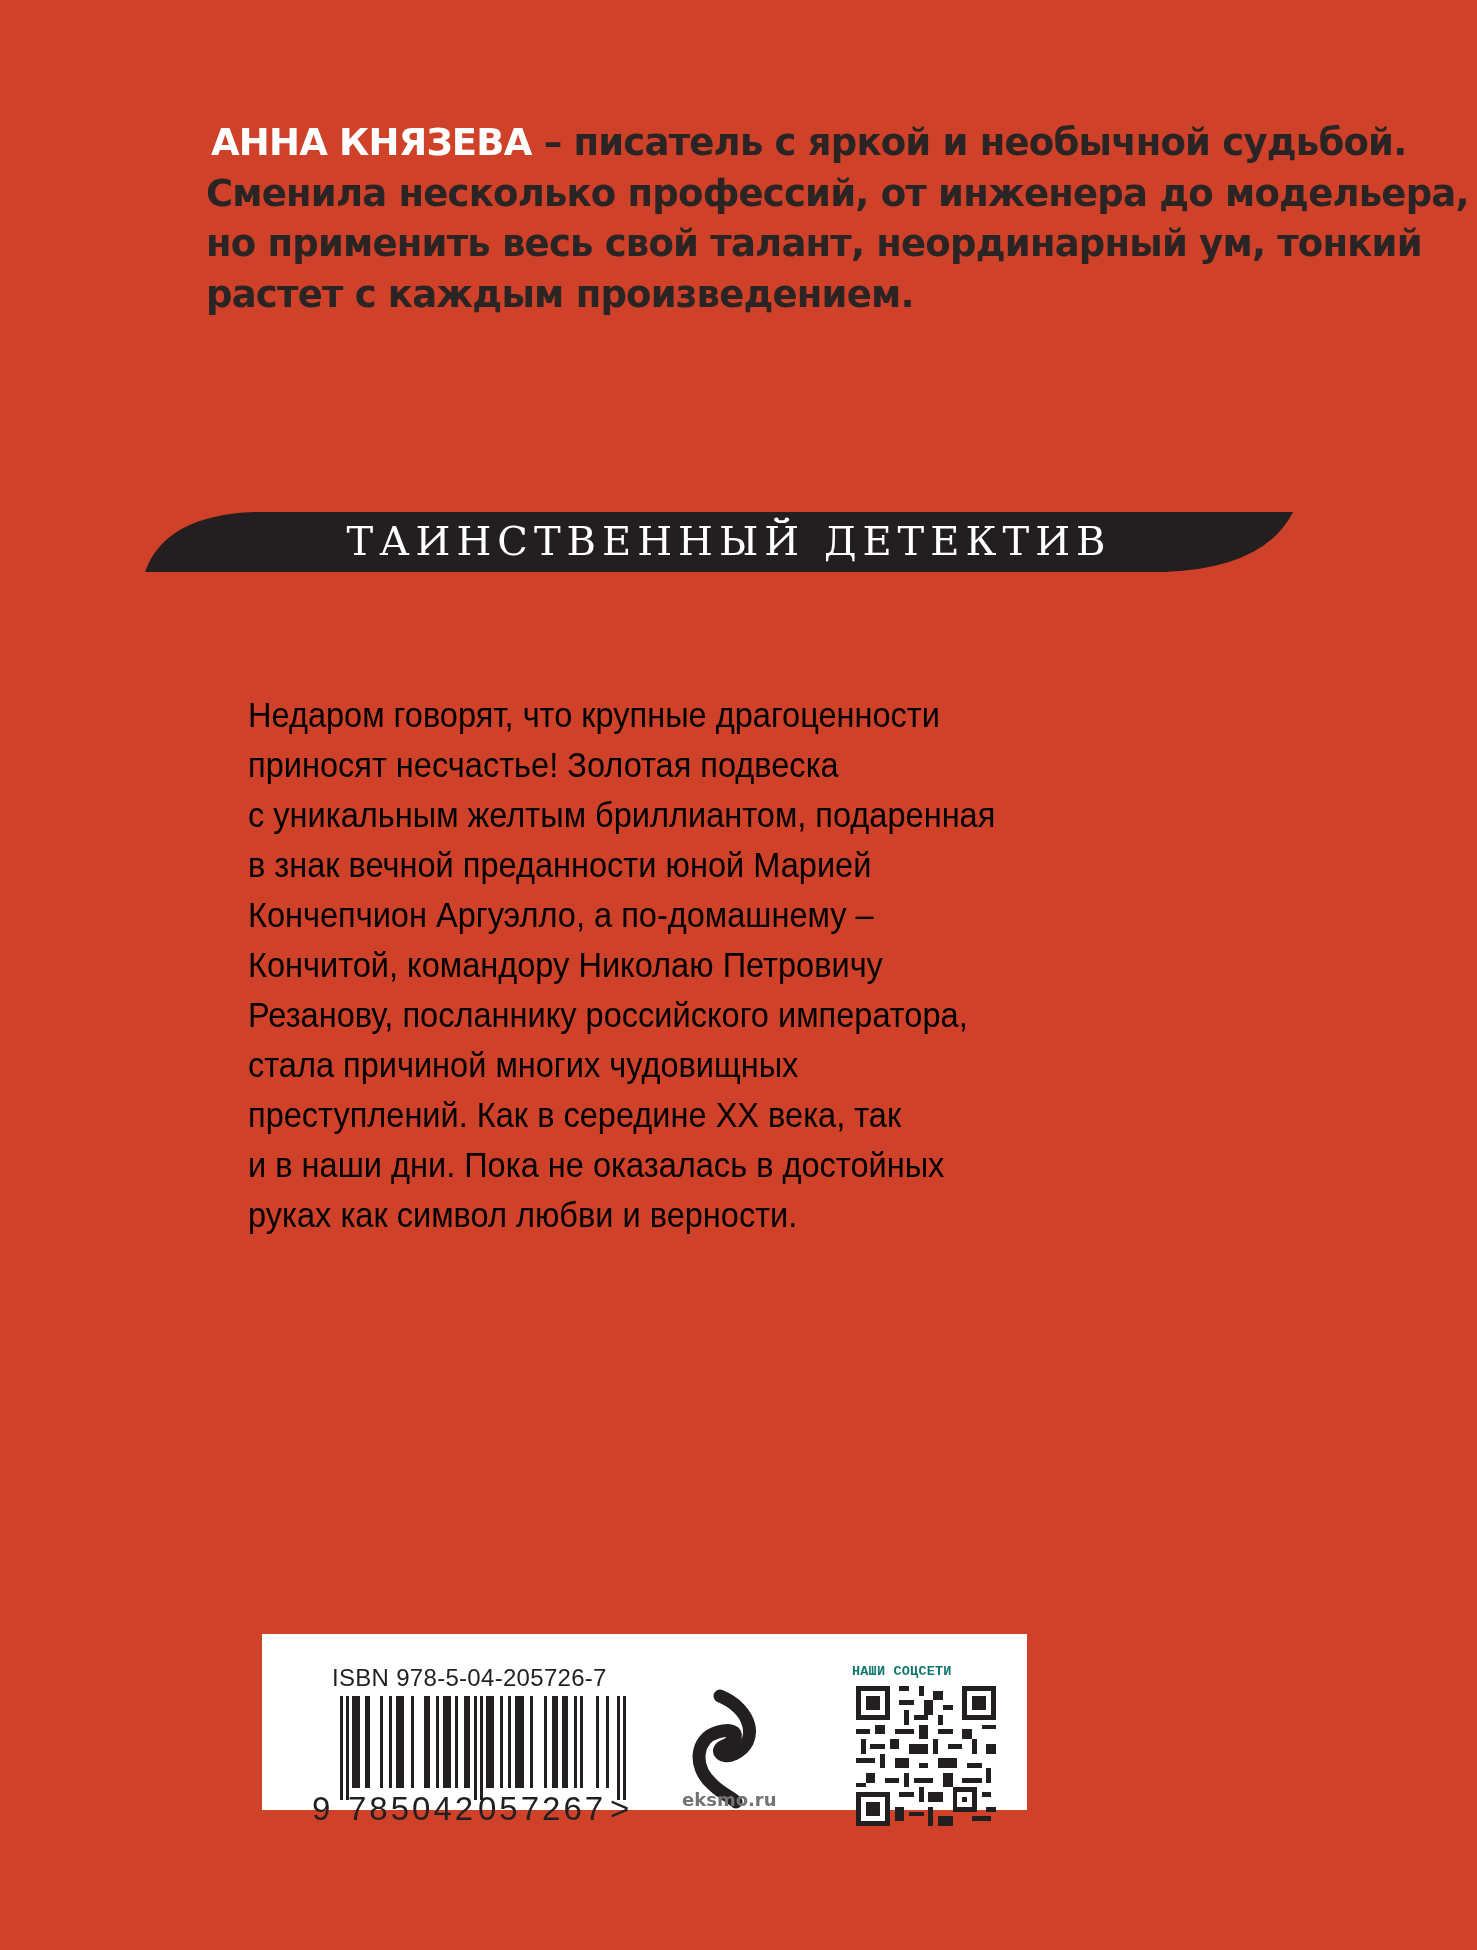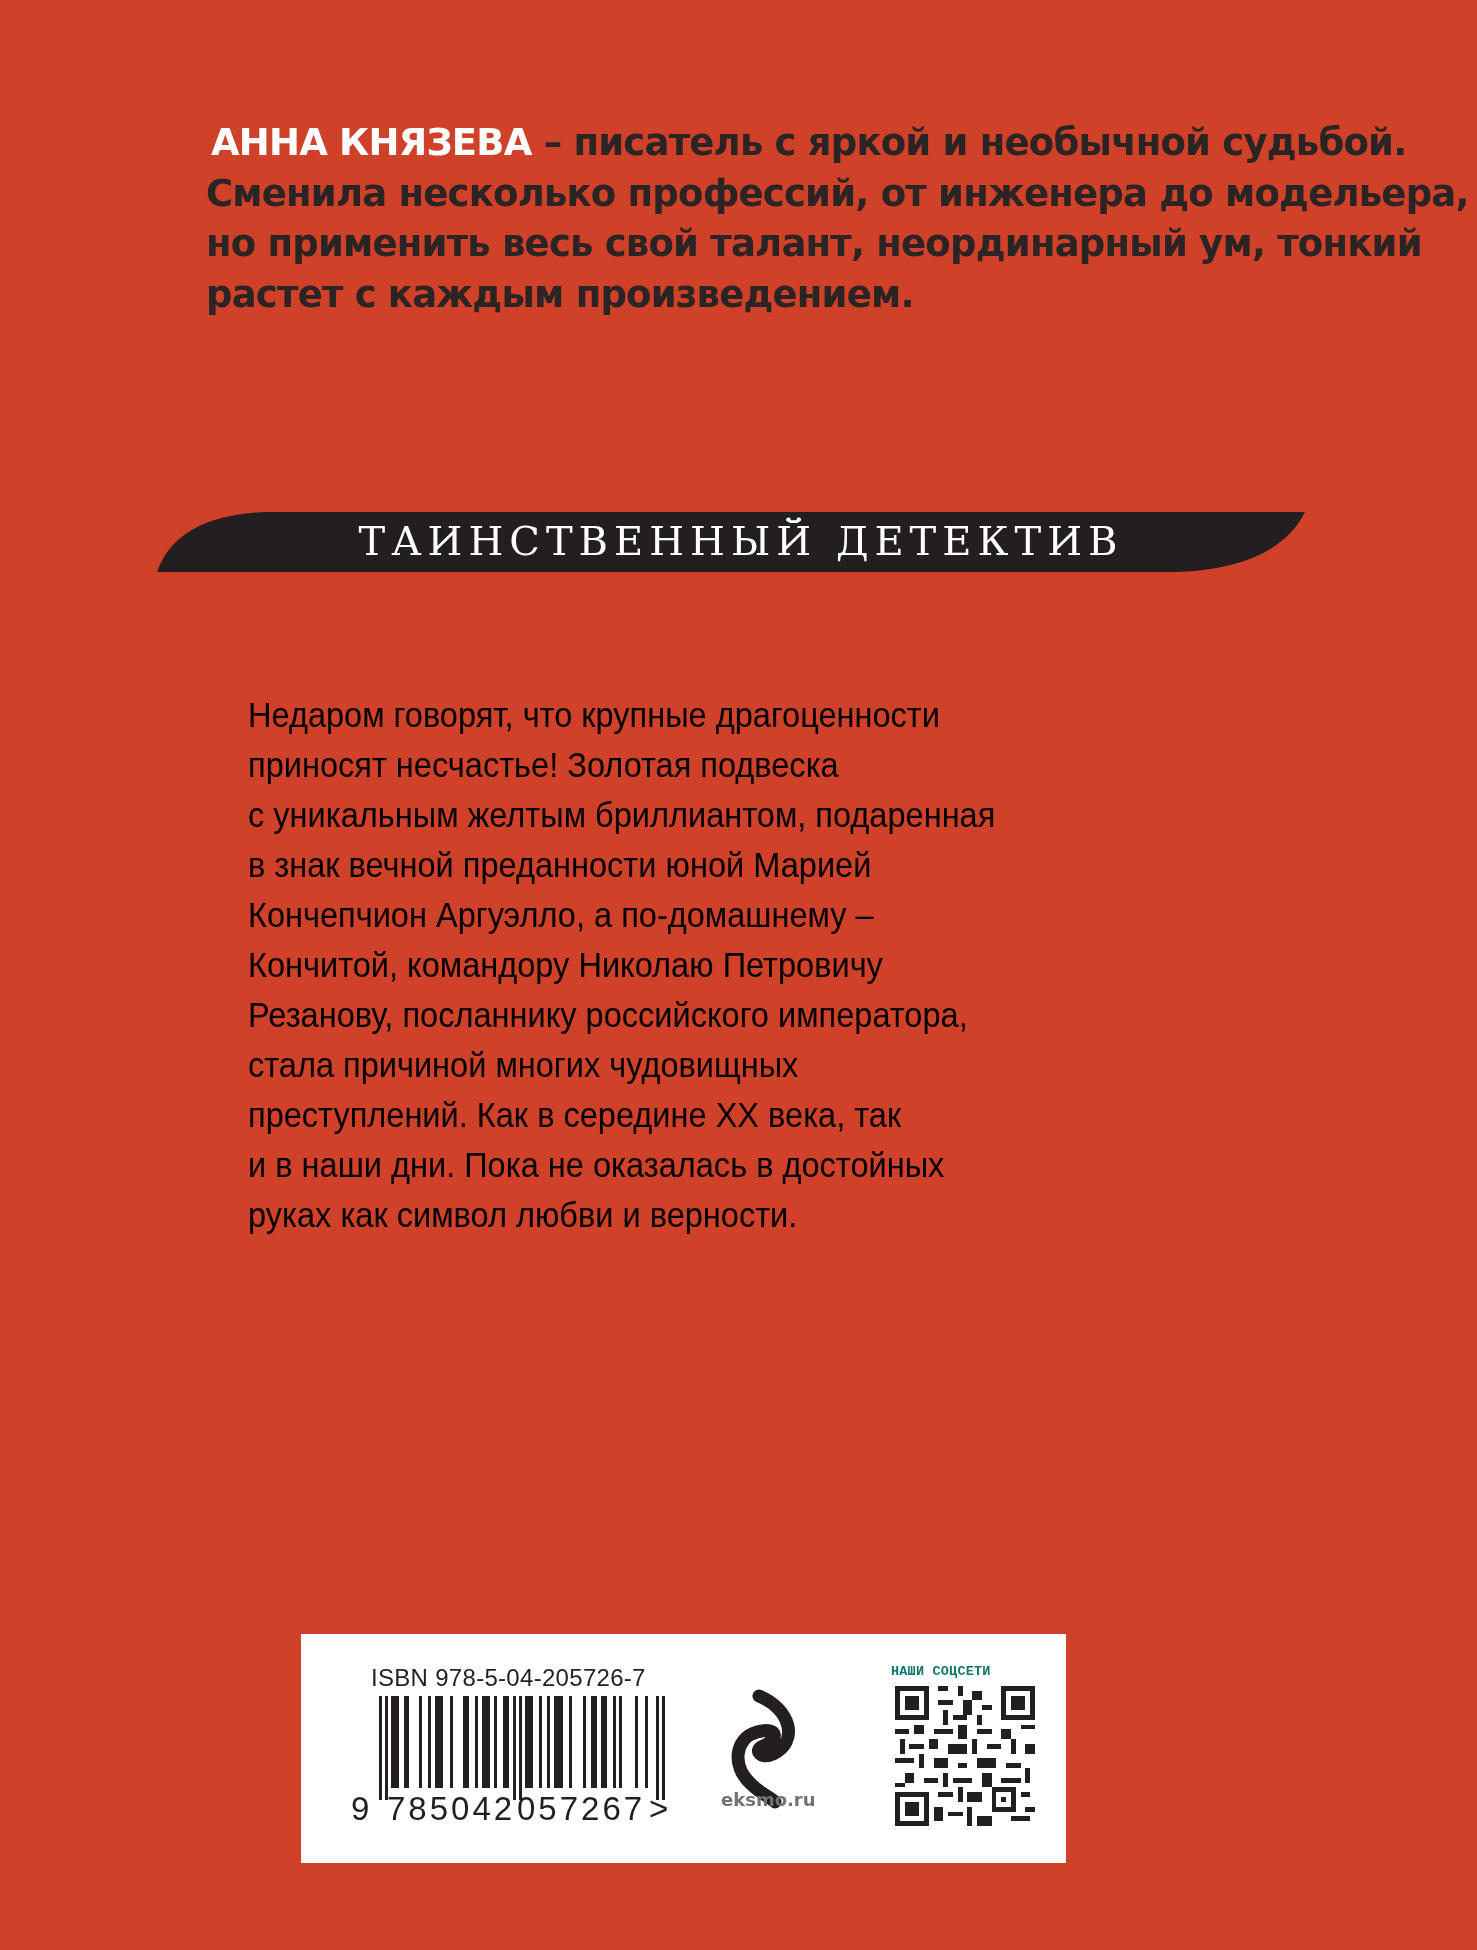--- a/index.html
+++ b/index.html
@@ -13,41 +13,40 @@
     position: absolute; left: 178px; top: 118px; width: 1180px;
     font-family: "DejaVu Sans", sans-serif;
     font-weight: bold; font-size: 37px; line-height: 50.5px;
     color: #2a2524; letter-spacing: -0.8px;
   }
   .author-block .line { display: block; white-space: nowrap; margin-left: 28px; }
   .author-name { color: #ffffff; }
   .first-line { padding-left: 5px; }
 
   .genre-band {
-    position: absolute; left: 157px; top: 510px; width: 1148px; height: 62px;
+    position: absolute; left: 145px; top: 510px; width: 1148px; height: 62px;
   }
   .genre-band svg { position: absolute; left: 0; top: 0; }
   .genre-label {
     position: absolute; left: 0; top: 0; width: 1148px; height: 62px;
     line-height: 62px; text-align: center;
     color: #ffffff; font-family: "DejaVu Serif", serif;
     font-size: 40px; letter-spacing: 6px; padding-left: 20px; box-sizing: border-box;
   }
 
   .annotation {
     position: absolute; left: 248px; top: 690px; width: 1000px;
     color: #000000; font-family: "Liberation Sans", sans-serif;
     font-size: 35px; line-height: 50px;
   }
   .annotation .line { display: block; white-space: nowrap; transform: scaleX(0.93); transform-origin: left; }
 
   .info-box {
-    position: absolute; left: 262px; top: 1634px; width: 765px; height: 229px;
+    position: absolute; left: 262px; top: 1634px; width: 765px; height: 176px;
     background: #ffffff;
-    margin-left: 39px;
   }
   .isbn-text {
     position: absolute; left: 70px; top: 30px;
     font-size: 24px; color: #231f20; letter-spacing: 0.3px;
   }
   .barcode {
     position: absolute; left: 78px; top: 62px; width: 290px; height: 104px;
   }
   .barcode-digits {
     position: absolute; left: 50px; top: 156px; font-size: 33px; color: #231f20; white-space: nowrap;

